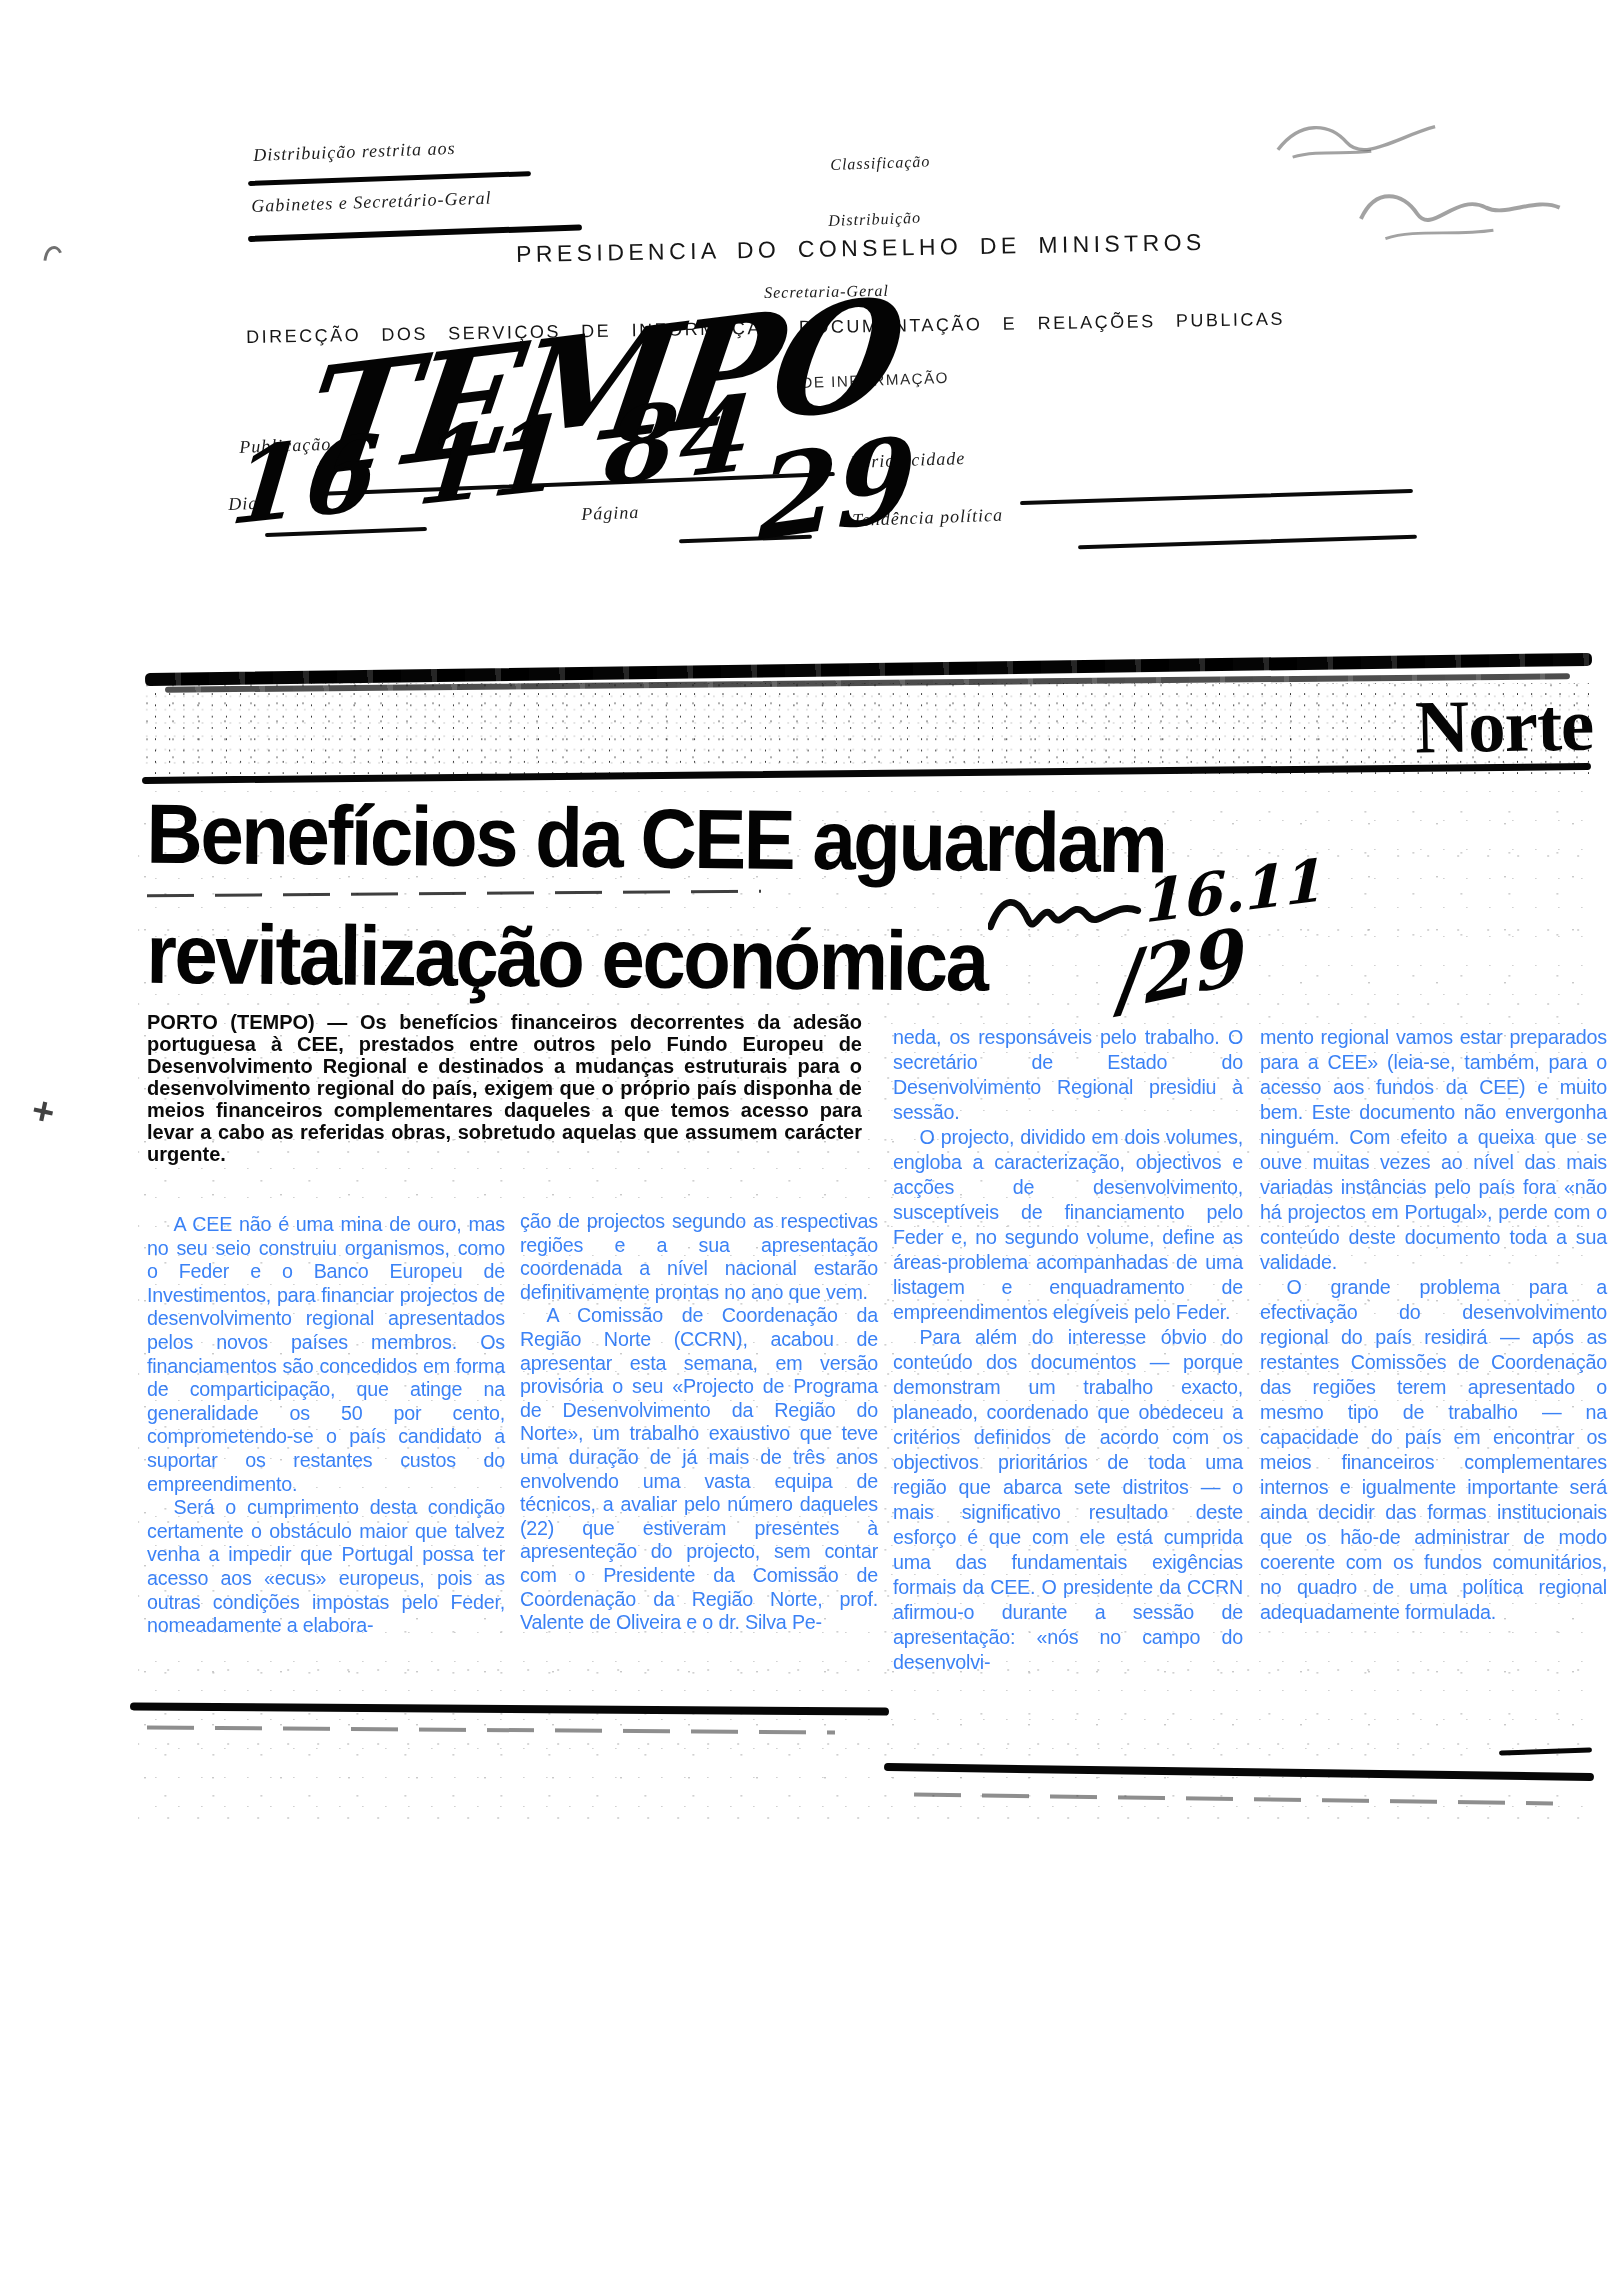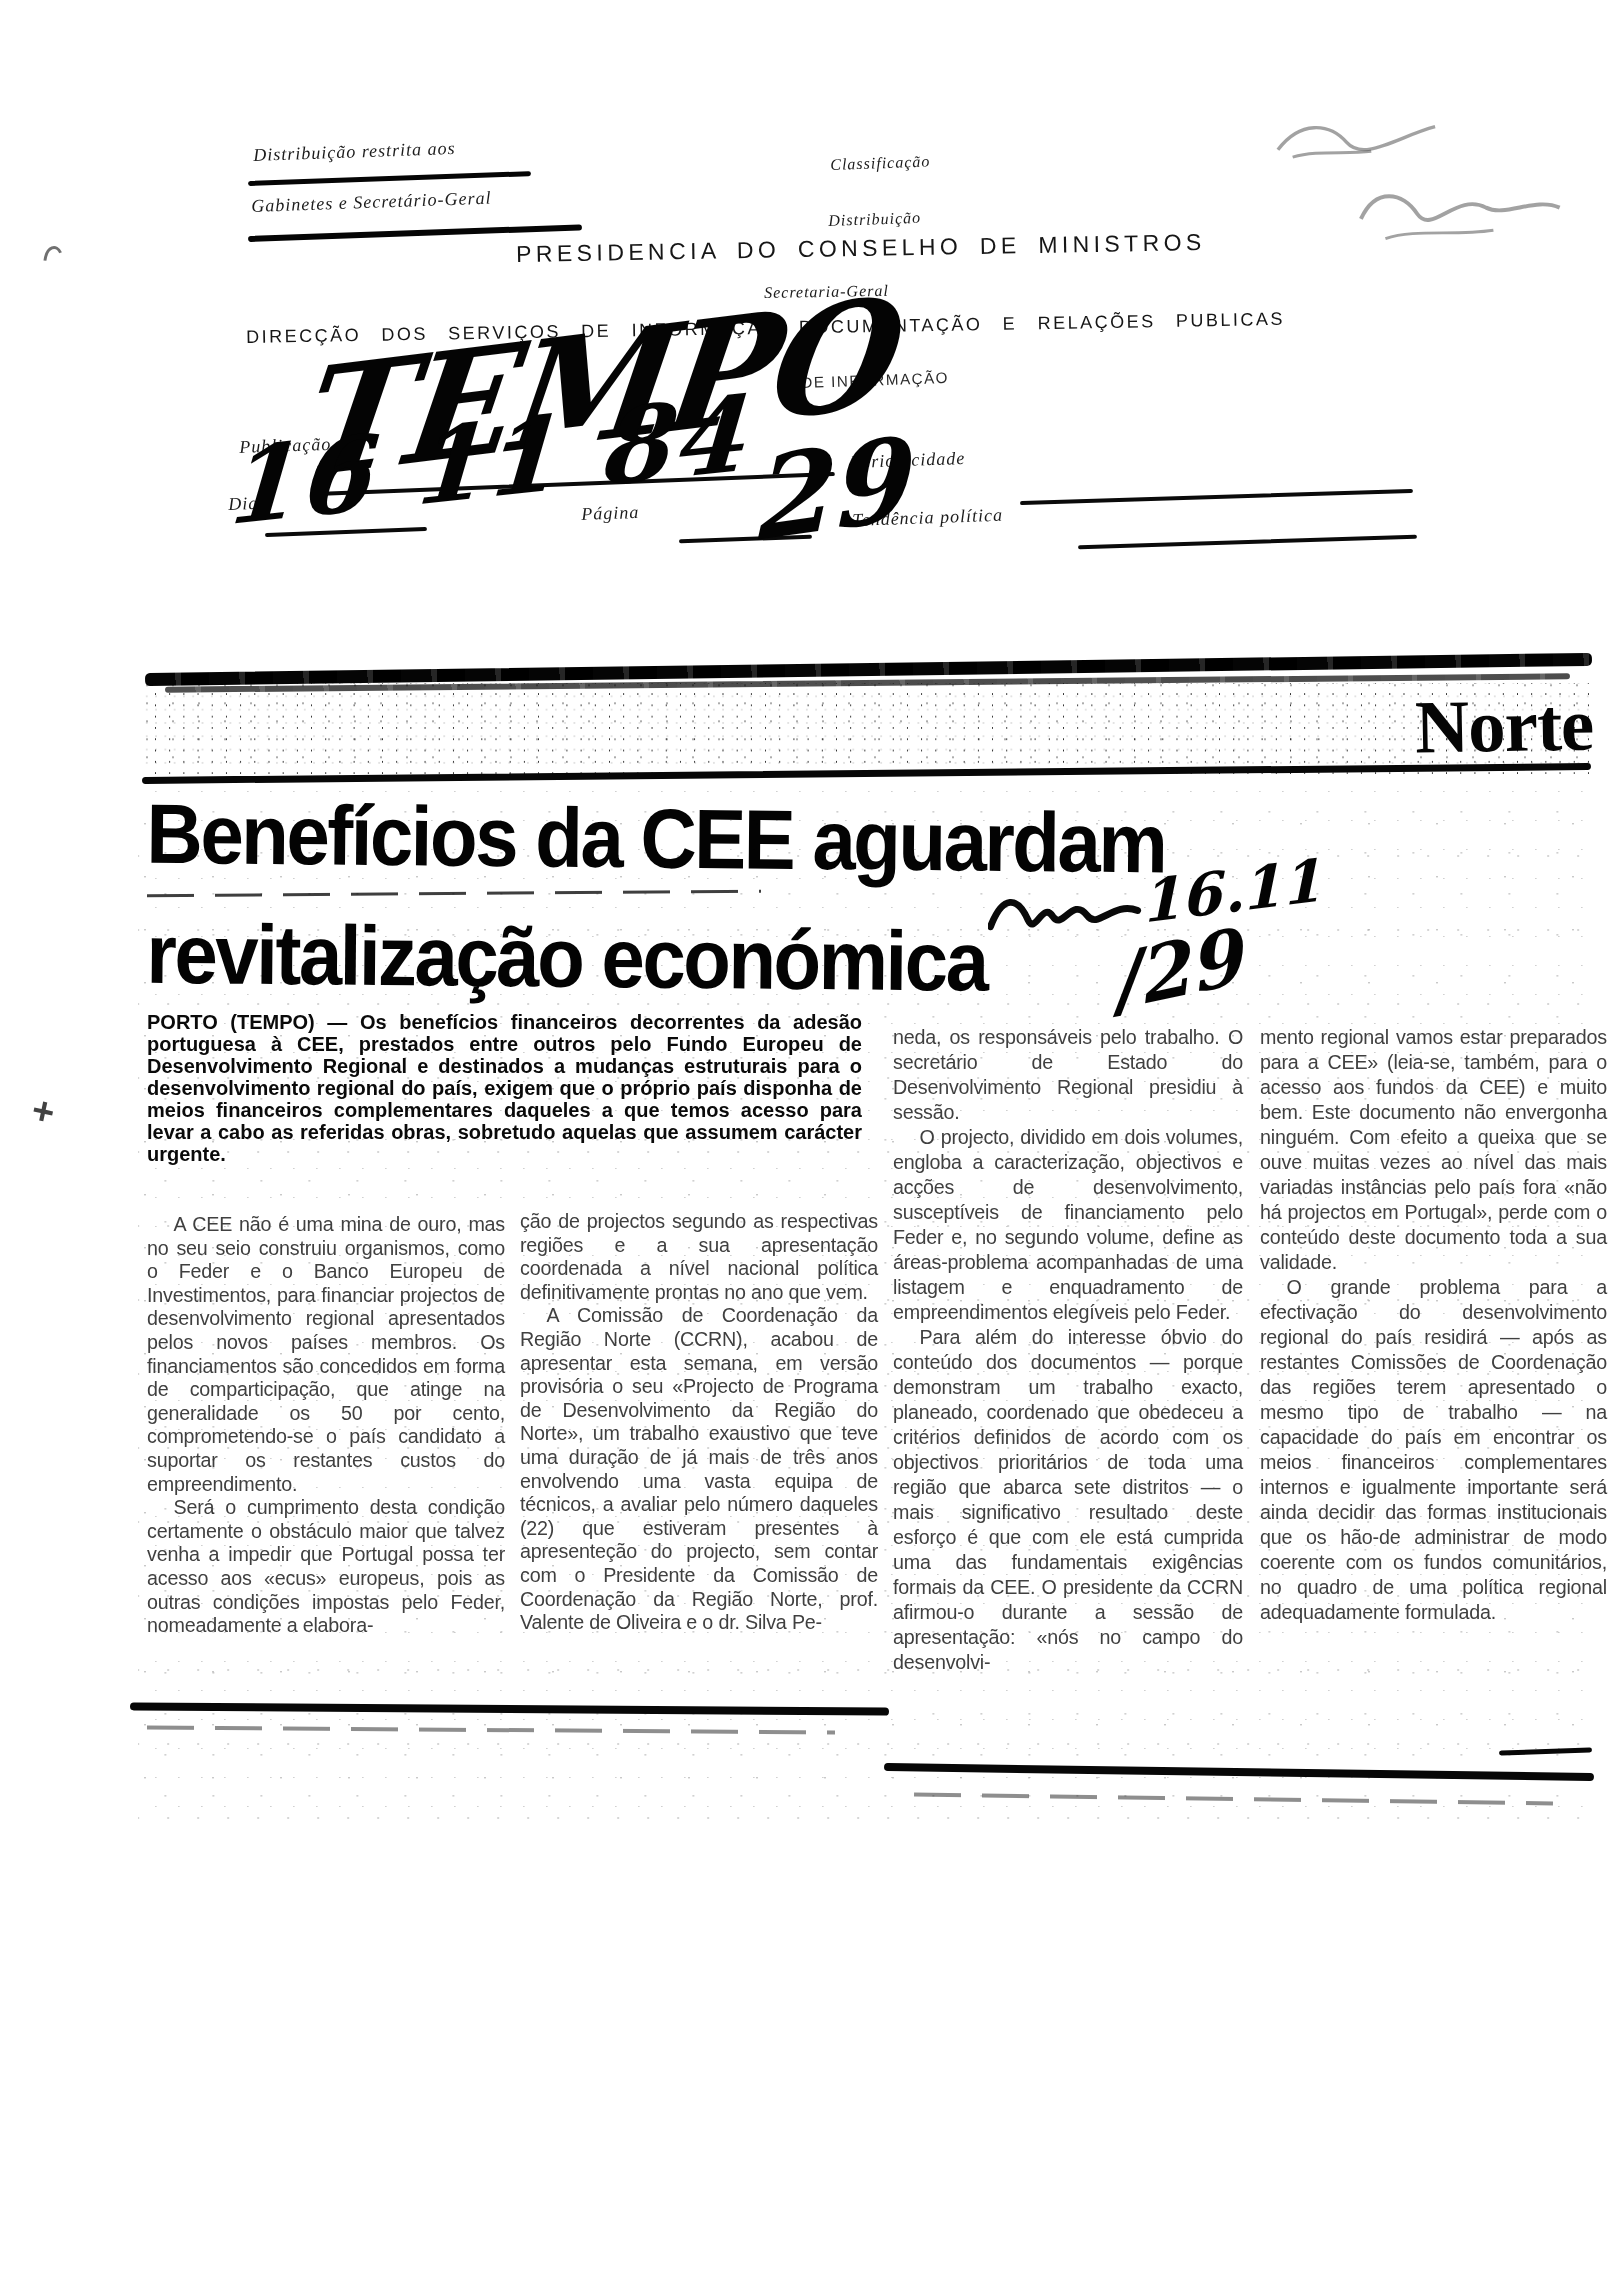--- a/index.html
+++ b/index.html
@@ -38,21 +38,21 @@
   .rule{background:#070707;border-radius:3.9px;}
   .smudge{background:repeating-linear-gradient(90deg,#1d1d1d 0 47px,transparent 47px 68px);}
 
   .norte{font-family:"Liberation Serif",serif;font-weight:bold;font-size:75px;
          color:#050505;letter-spacing:-1px;transform:rotate(-1deg);}
   .headline{font-weight:bold;font-size:78px;letter-spacing:-2.5px;color:#030303;
             white-space:nowrap;transform:scaleY(1.08) rotate(.5deg);transform-origin:left top;}
   .lede{width:715px;font-size:20px;font-weight:bold;line-height:22px;
         text-align:justify;color:#0a0a0a;}
   .col{width:358px;font-size:19.7px;line-height:23.6px;text-align:justify;
-       color:#404040;letter-spacing:-0.2px;}
+       color:#3b82f6;letter-spacing:-0.2px;}
   .col.tall{line-height:25px;}
   .col p{margin:0;text-indent:26.5px;}
   .col p.continuation{text-indent:0;}
 </style>
 </head>
 <body>
 
 <div class="page">
 
   <div>
@@ -123,21 +123,21 @@
     <div class="abs hand" style="left:1145px;top:862px;font-size:58px;transform:rotate(-7deg) skewX(-8deg);">16.11</div>
     <div class="abs hand" style="left:1115px;top:931px;font-size:76px;transform:rotate(-12deg) skewX(-8deg);">/29</div>
 
     <div class="abs lede" style="left:147px;top:1011px;">PORTO (TEMPO) — Os benefícios financeiros decorrentes da adesão portuguesa à CEE, prestados entre outros pelo Fundo Europeu de Desenvolvimento Regional e destinados a mudanças estruturais para o desenvolvimento regional do país, exigem que o próprio país disponha de meios financeiros complementares daqueles a que temos acesso para levar a cabo as referidas obras, sobretudo aquelas que assumem carácter urgente.</div>
 
     <div class="abs col" style="left:147px;top:1213px;">
         <p>A CEE não é uma mina de ouro, mas no seu seio construiu organismos, como o Feder e o Banco Europeu de Investimentos, para financiar projectos de desenvolvimento regional apresentados pelos novos países membros. Os financiamentos são concedidos em forma de comparticipação, que atinge na generalidade os 50 por cento, comprometendo-se o país candidato a suportar os restantes custos do empreendimento.</p>
         <p>Será o cumprimento desta condição certamente o obstáculo maior que talvez venha a impedir que Portugal possa ter acesso aos «ecus» europeus, pois as outras condições impostas pelo Feder, nomeadamente a elabora-</p>
       </div>
     <div class="abs col" style="left:520px;top:1210px;">
-        <p class="continuation">ção de projectos segundo as respectivas regiões e a sua apresentação coordenada a nível nacional política definitivamente prontas no ano que vem.</p>
+        <p class="continuation">ção de projectos segundo as respectivas regiões e a sua apresentação coordenada a nível nacional estarão definitivamente prontas no ano que vem.</p>
         <p>A Comissão de Coordenação da Região Norte (CCRN), acabou de apresentar esta semana, em versão provisória o seu «Projecto de Programa de Desenvolvimento da Região do Norte», um trabalho exaustivo que teve uma duração de já mais de três anos envolvendo uma vasta equipa de técnicos, a avaliar pelo número daqueles (22) que estiveram presentes à apresenteção do projecto, sem contar com o Presidente da Comissão de Coordenação da Região Norte, prof. Valente de Oliveira e o dr. Silva Pe-</p>
       </div>
     <div class="abs col tall" style="left:893px;top:1025px;width:350px;">
         <p class="continuation">neda, os responsáveis pelo trabalho. O secretário de Estado do Desenvolvimento Regional presidiu à sessão.</p>
         <p>O projecto, dividido em dois volumes, engloba a caracterização, objectivos e acções de desenvolvimento, susceptíveis de financiamento pelo Feder e, no segundo volume, define as áreas-problema acompanhadas de uma listagem e enquadramento de empreendimentos elegíveis pelo Feder.</p>
         <p>Para além do interesse óbvio do conteúdo dos documentos — porque demonstram um trabalho exacto, planeado, coordenado que obedeceu a critérios definidos de acordo com os objectivos prioritários de toda uma região que abarca sete distritos — o mais significativo resultado deste esforço é que com ele está cumprida uma das fundamentais exigências formais da CEE. O presidente da CCRN afirmou-o durante a sessão de apresentação: «nós no campo do desenvolvi-</p>
       </div>
     <div class="abs col tall" style="left:1260px;top:1025px;width:347px;">
         <p class="continuation">mento regional vamos estar preparados para a CEE» (leia-se, também, para o acesso aos fundos da CEE) e muito bem. Este documento não envergonha ninguém. Com efeito a queixa que se ouve muitas vezes ao nível das mais variadas instâncias pelo país fora «não há projectos em Portugal», perde com o conteúdo deste documento toda a sua validade.</p>
         <p>O grande problema para a efectivação do desenvolvimento regional do país residirá — após as restantes Comissões de Coordenação das regiões terem apresentado o mesmo tipo de trabalho — na capacidade do país em encontrar os meios financeiros complementares internos e igualmente importante será ainda decidir das formas institucionais que os hão-de administrar de modo coerente com os fundos comunitários, no quadro de uma política regional adequadamente formulada.</p>

